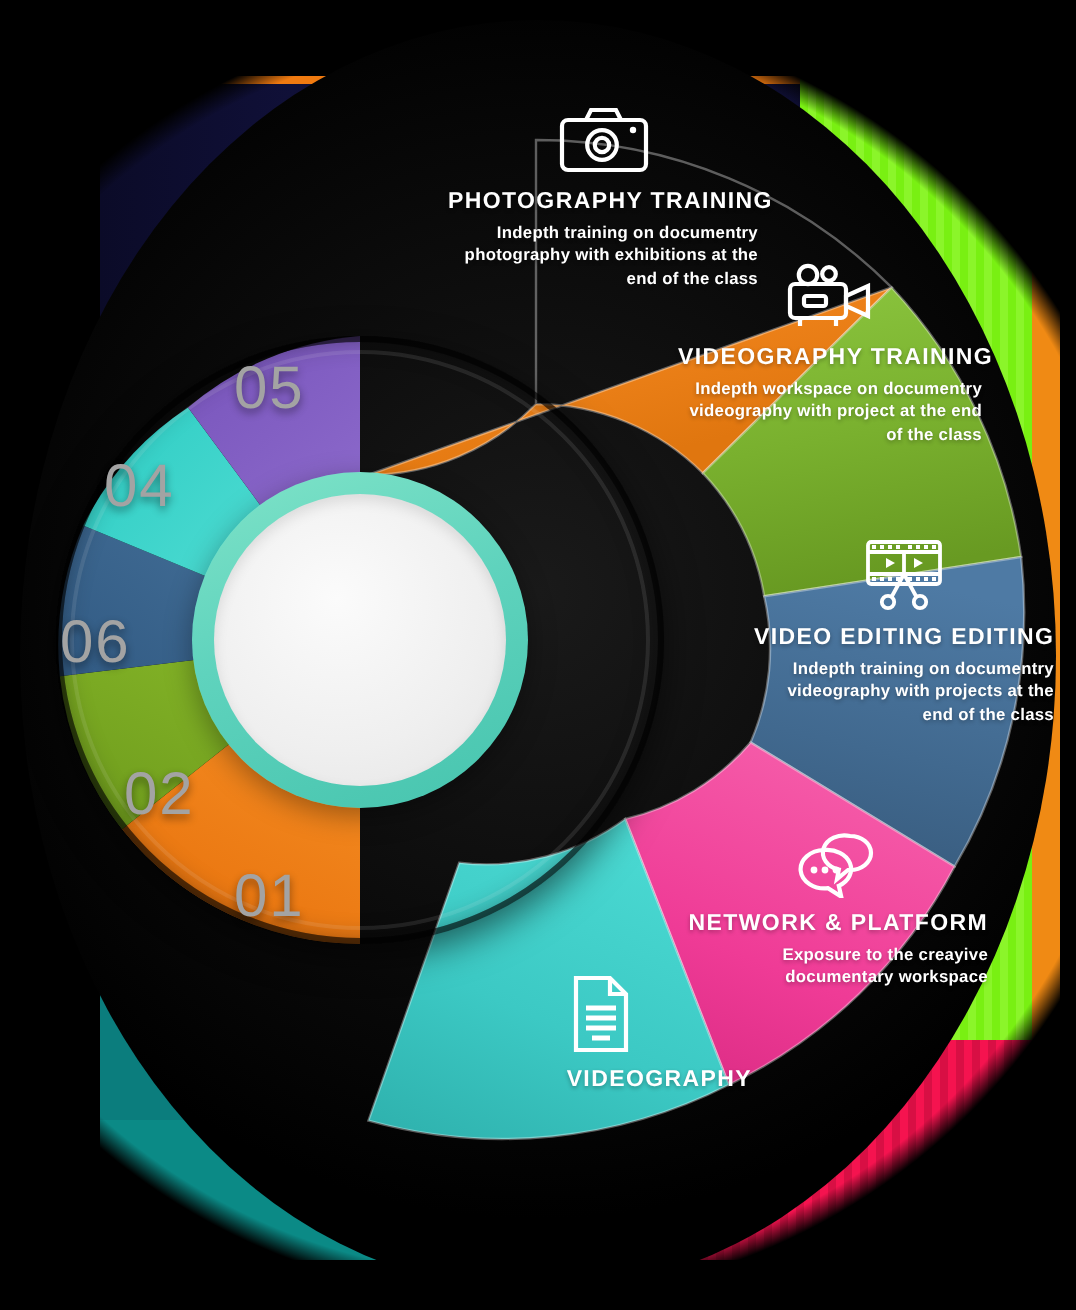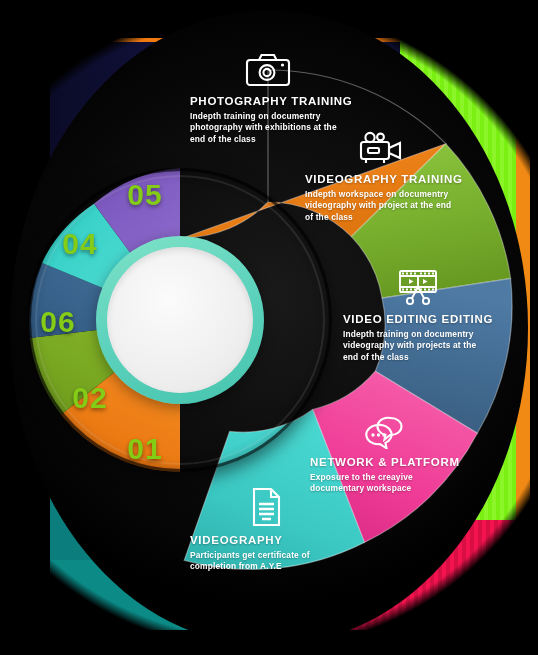--- a/index.html
+++ b/index.html
@@ -36,35 +36,35 @@
   
   #outer{position:absolute;left:16px;top:8px;width:504px;height:624px;}
 
   
   #innerwheel{position:absolute;left:28px;top:168px;width:304px;height:304px;border-radius:50%;
      box-shadow:0 6px 18px rgba(0,0,0,.55);}
   #innerrim{position:absolute;left:28px;top:168px;width:304px;height:304px;border-radius:50%;
      box-shadow:inset 0 0 0 3px rgba(0,0,0,.30), inset 0 0 14px rgba(0,0,0,.45);
      pointer-events:none;}
 
-  .num{position:absolute;color:#84cc16;font-size:30px;font-weight:700;
+  .num{position:absolute;color:#a3a3a3;font-size:30px;font-weight:400;
        letter-spacing:1px;text-shadow:0 2px 4px rgba(0,0,0,.45);
-       width:56px;text-align:center;font-family:"Liberation Sans",sans-serif;}
+       width:56px;font-family:"Liberation Sans",sans-serif;}
 
   
   #hub-ring{position:absolute;left:96px;top:236px;width:168px;height:168px;border-radius:50%;
      background:linear-gradient(160deg,#7fe3c8 0%,#5fd3bd 45%,#46c4ae 100%);
      box-shadow:0 4px 14px rgba(0,0,0,.35);}
   #hub{position:absolute;left:107px;top:247px;width:146px;height:146px;border-radius:50%;
      background:radial-gradient(circle at 42% 36%,#fbfbfb 0%,#efefef 60%,#e4e4e4 100%);
      box-shadow:inset 0 3px 7px rgba(0,0,0,.10);}
 
   
-  .seg-label{position:absolute;text-align:left;color:#fff;
-             text-shadow:0 1px 2px rgba(0,0,0,.30);}
+  .seg-label{position:absolute;text-align:right;color:#fff;
+             text-shadow:0 1px 2px rgba(0,0,0,.30);margin-left:34px;}
   .seg-title{font-size:11.5px;font-weight:700;letter-spacing:.7px;
              margin:0 0 4px 0;white-space:nowrap;}
   .seg-desc{font-size:8.4px;line-height:11.4px;font-weight:700;letter-spacing:.15px;margin:0;}
   .seg-icon{display:block;margin:0 auto 7px auto;}
 </style>
 </head>
 <body>
 
 <div id="stage">
 
@@ -234,16 +234,15 @@
     <p class="seg-desc">Indepth training on documentry videography with projects at the end of the class</p>
   </div>
 
   <div class="seg-label" style="left:190px;top:487px;width:152px;">
     <svg class="seg-icon" width="34" height="40" viewBox="0 0 34 40" fill="none" stroke="#fff" stroke-width="2.1">
       <path d="M5 2 H22 L30 10 V38 H5 Z"></path>
       <path d="M22 2 V10 H30"></path>
       <path d="M10 17 H25 M10 22 H25 M10 27 H25 M13 32 H22" stroke-width="2.6"></path>
     </svg>
     <p class="seg-title">VIDEOGRAPHY</p>
-    <p class="seg-desc">Participants get certificate of completion from A.Y.E</p>
   </div>
 
 </div>
 
 </body></html>

